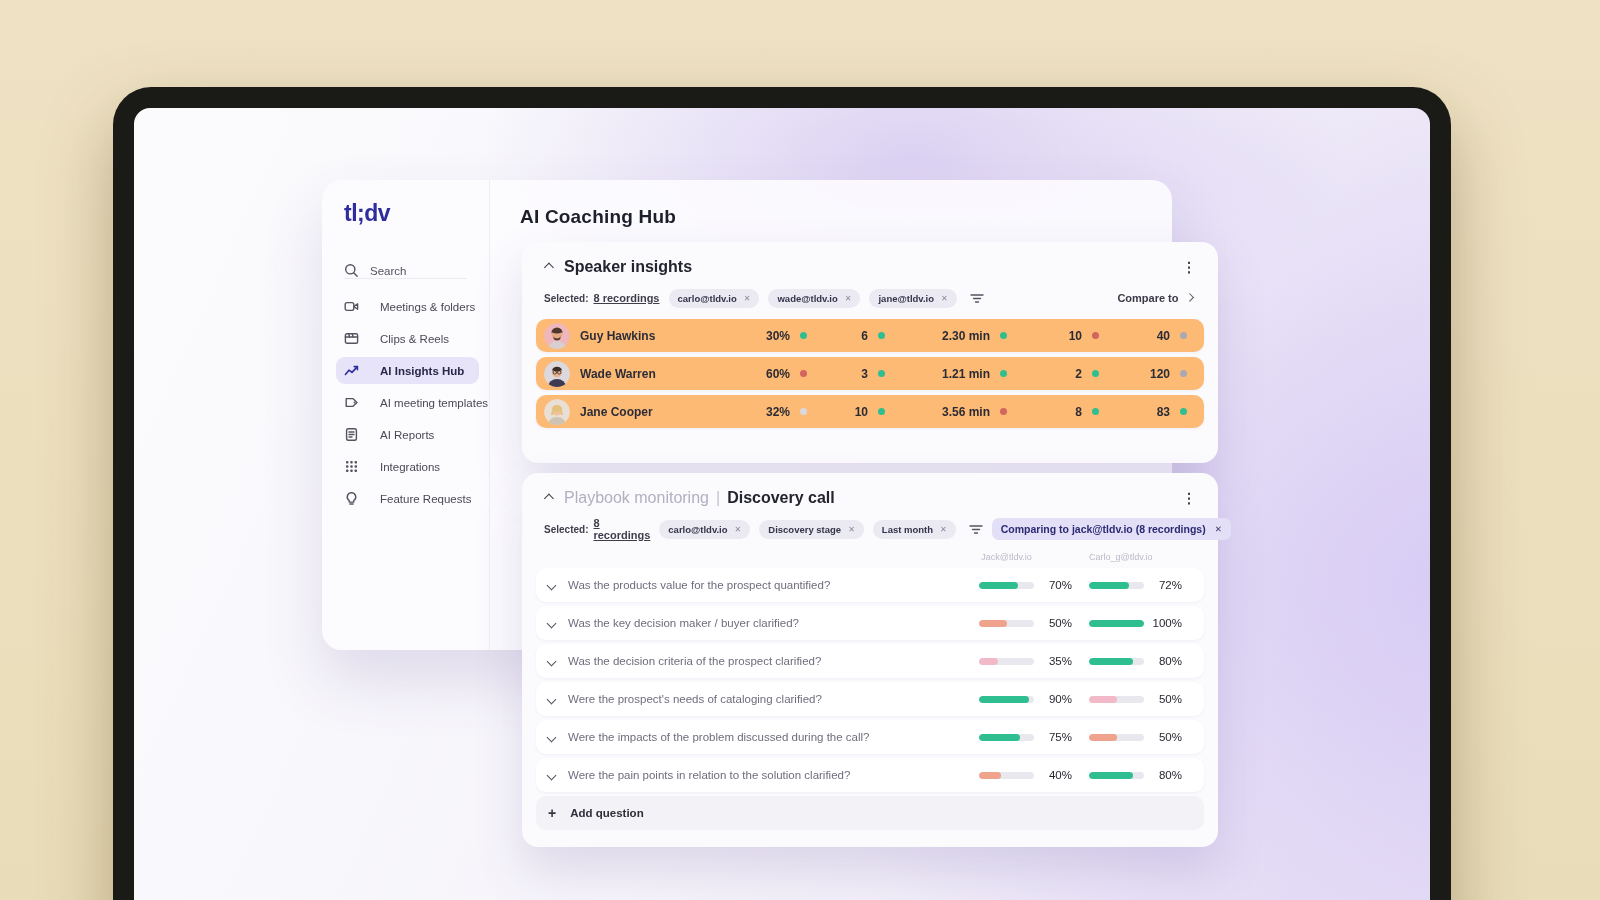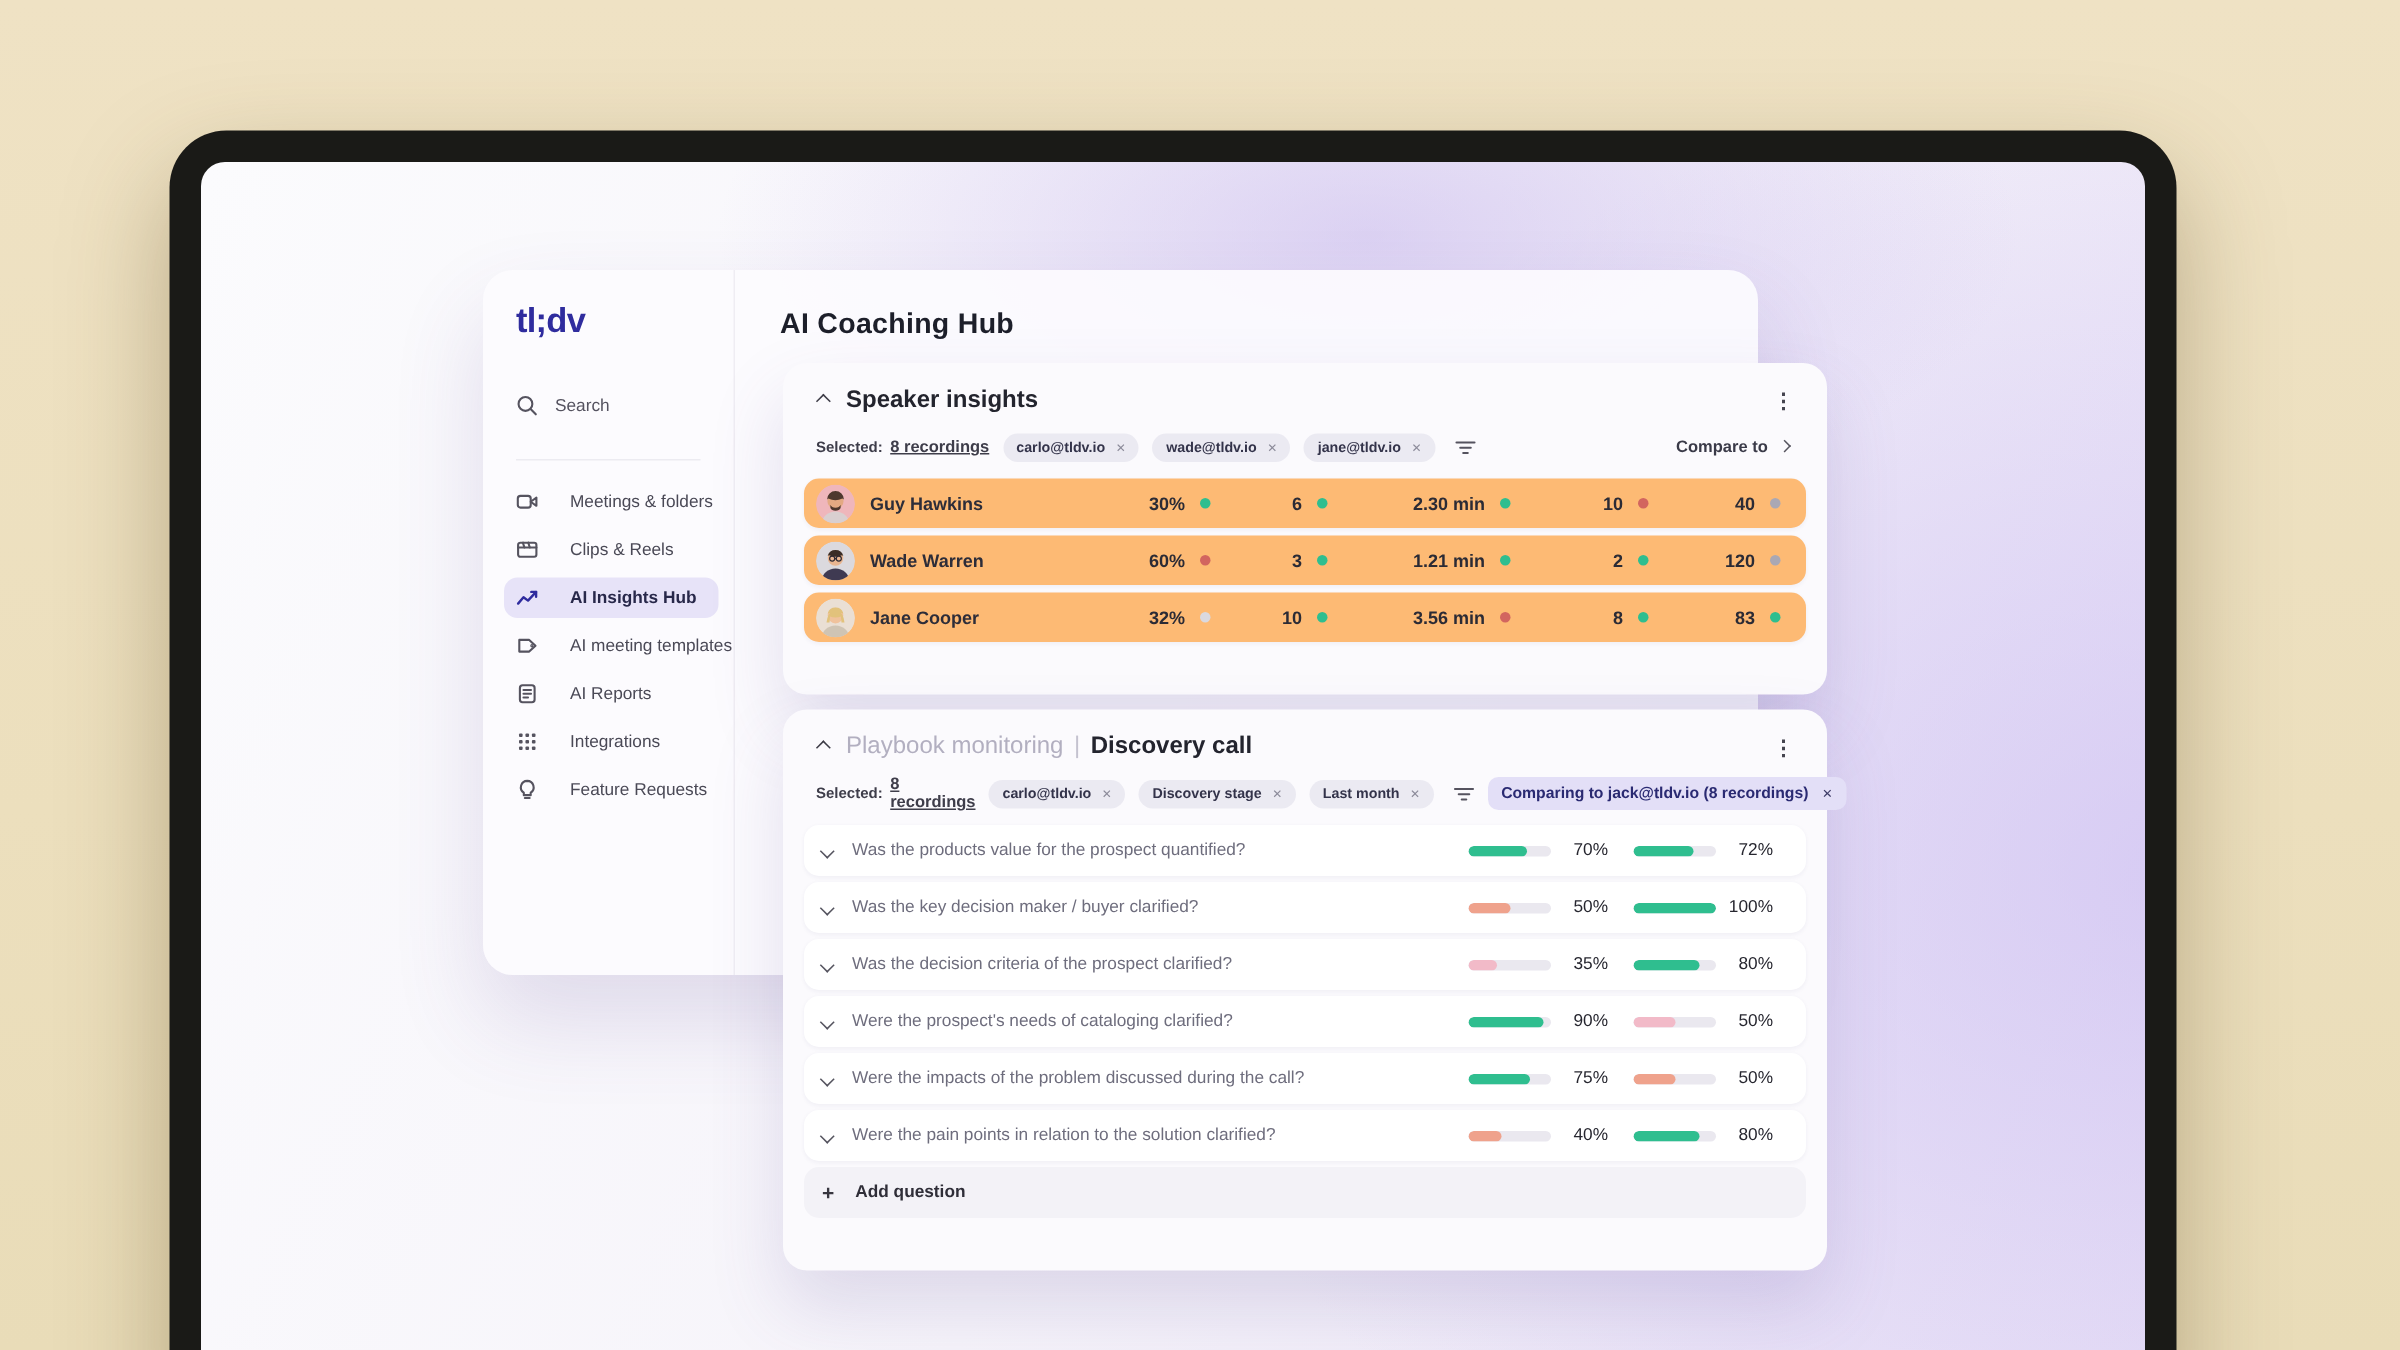--- a/index.html
+++ b/index.html
@@ -14,21 +14,21 @@
       radial-gradient(620px 280px at 60% 6%, rgba(186,166,233,.45), rgba(186,166,233,0) 70%),
       radial-gradient(950px 750px at 102% 58%, rgba(198,182,241,.55), rgba(198,182,241,0) 72%),
       linear-gradient(115deg,#fbfbfd 0%, #f6f4fa 52%, #e9e2f6 100%); }
 
   
   .window { position:absolute; left:188px; top:72px; width:850px; height:470px;
     background:rgba(252,251,254,.92); border-radius:20px; box-shadow:0 30px 60px rgba(92,70,150,.16); display:flex; }
 
   .sidebar { width:168px; border-right:1px solid rgba(30,25,70,.06); padding:20px 0 0 22px; flex:none; }
   .logo { font-size:23px; font-weight:800; color:#2F2C9E; letter-spacing:-.5px; margin-bottom:36px; }
-  .search-row { display:flex; align-items:center; gap:11px; color:#54525f; font-size:11.5px; margin-bottom:28px; cursor:pointer; }
+  .search-row { display:flex; align-items:center; gap:11px; color:#54525f; font-size:11.5px; margin-bottom:0; cursor:pointer; }
   .side-div { height:1px; background:rgba(30,25,70,.07); margin:0 22px 14px 0; }
   .nav { display:flex; flex-direction:column; gap:5px; margin-left:-8px; padding-right:10px; }
   .nav-item { display:flex; align-items:center; gap:21px; font-size:11.5px; color:#46455361; color:#4a4956; padding:6px 10px 6px 8px; border-radius:9px; cursor:pointer; white-space:nowrap; }
   .nav-item svg { flex:none; }
   .nav-item.active { background:#e7e3f8; color:#28284a; font-weight:700; }
   .icon-stroke { stroke:#55535f; stroke-width:1.4; fill:none; stroke-linecap:round; stroke-linejoin:round; }
   .active .icon-stroke { stroke:#2F2C9E; stroke-width:1.6; }
 
   .main { flex:1; padding:26px 0 0 30px; }
   .page-title { font-size:19px; font-weight:600; color:#1d1f2a; letter-spacing:.2px; }
@@ -345,20 +345,24 @@
               <line class="icon-stroke" x1="1" y1="3" x2="13" y2="3"></line>
               <line class="icon-stroke" x1="3.5" y1="6.5" x2="10.5" y2="6.5"></line>
               <line class="icon-stroke" x1="5.5" y1="10" x2="8.5" y2="10"></line>
             </svg>
           </span>
         <span class="comparing-chip">
             <span>Comparing to jack@tldv.io (8 recordings)</span>
             <span class="x">✕</span>
           </span>
       </div>
+      <div class="pb-cols">
+        <span class="pb-col c1">Jack@tldv.io</span>
+        <span class="pb-col c2">Carlo_g@tldv.io</span>
+      </div>
 
       <div class="pb-row">
         <span class="chev down"></span>
         <span class="pb-q">Was the products value for the prospect quantified?</span>
         <span class="track">
             <span class="fill bar-green" style="width: 70%;"></span>
           </span>
         <span class="pct">70%</span>
         <span class="gap17"></span>
         <span class="track">

